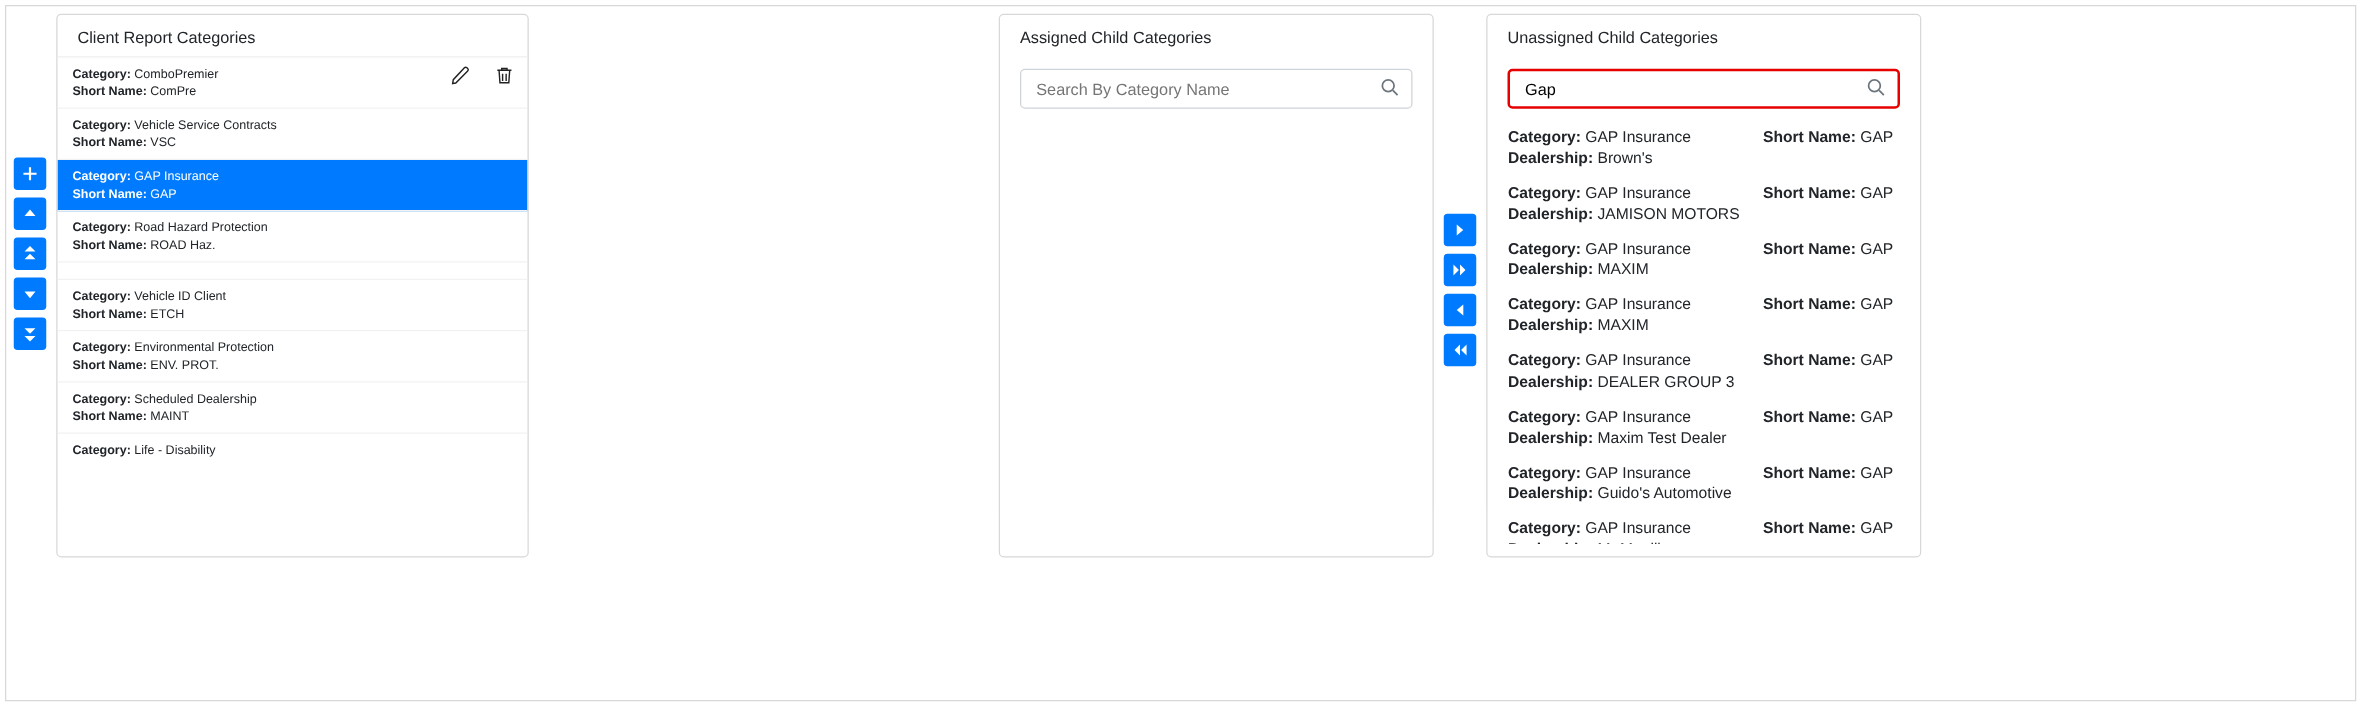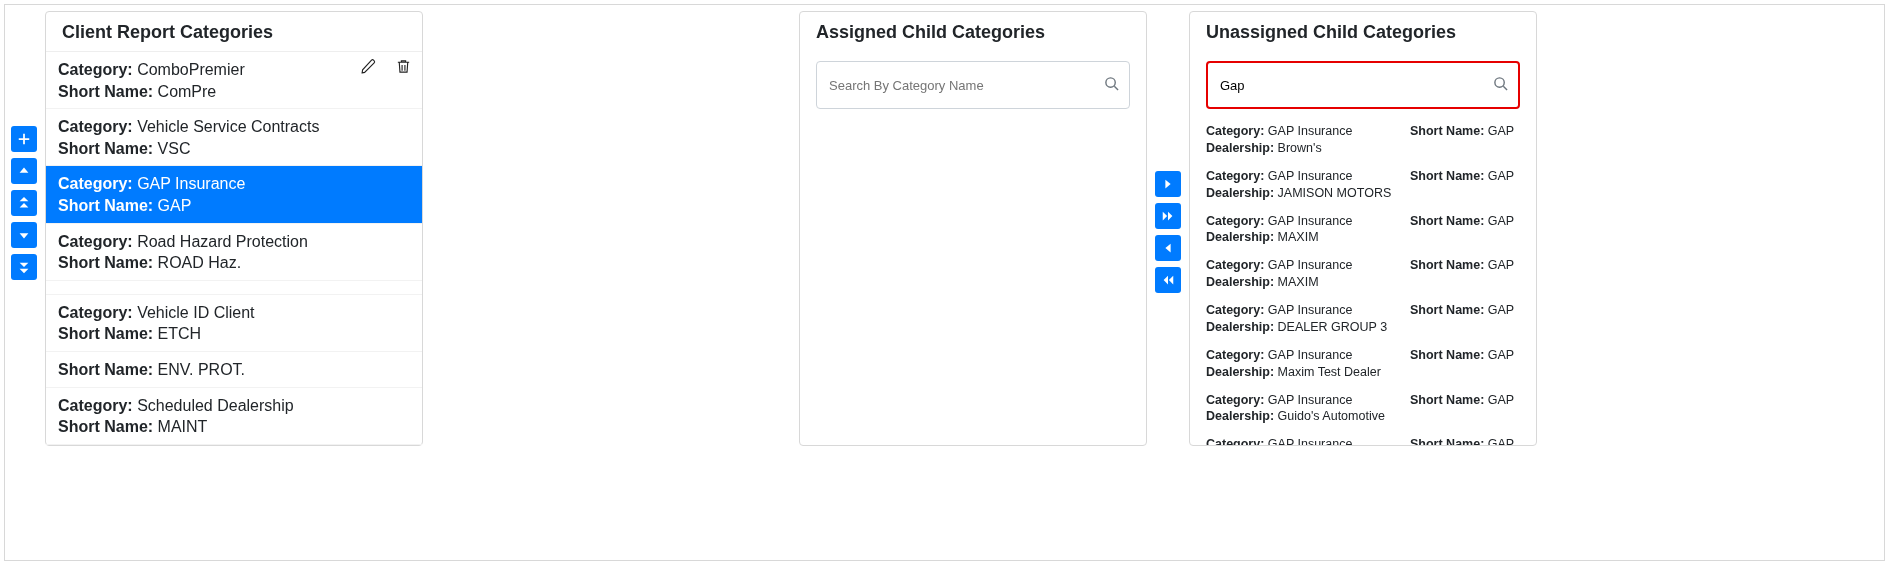--- a/index.html
+++ b/index.html
@@ -42,40 +42,40 @@
     line-height: 1;
   }
   .panel {
     border: 1px solid #d8d8d8;
     border-radius: 4px;
     background: #fff;
     display: flex;
     flex-direction: column;
   }
   .panel-header {
-    font-weight: 700;
-    font-size: 18px;
+    font-weight: 400;
+    font-size: 13px;
     padding: 10px 16px 8px 16px;
     border-bottom: 1px solid #eee;
   }
   .panel-header.nb { border-bottom: none; }
   .panel-body {
     padding: 0;
     flex: 1;
     overflow: auto;
   }
   
   .left-panel {
     width: 378px;
     height: 435px;
   }
   .cat-row {
     padding: 7px 12px 6px 12px;
     border-bottom: 1px solid #f2f2f2;
-    font-size: 16px;
+    font-size: 10px;
     position: relative;
     line-height: 1.35;
   }
   .cat-row:last-child { border-bottom: none; }
   .cat-row.selected {
     background: #007bff;
     color: #fff;
   }
   .lbl { font-weight: 700; }
   .row-actions {
@@ -97,21 +97,21 @@
   }
   .search-wrap {
     padding: 10px 16px 8px 16px;
   }
   .search-box {
     display: flex;
     align-items: center;
     border: 1px solid #ced4da;
     border-radius: 4px;
     padding: 5px 10px;
-    height: 48px;
+    height: 32px;
   }
   .search-box.highlighted {
     border: 2px solid #e60000;
   }
   .search-box input {
     flex: 1;
     border: none;
     outline: none;
     font-size: 13px;
     background: transparent;
@@ -212,20 +212,21 @@
             <div><span class="lbl">Category:</span> <span> Road Hazard Protection</span></div>
             <div><span class="lbl">Short Name:</span> <span> ROAD Haz.</span></div>
           </div>
           <div class="cat-row">
           </div>
           <div class="cat-row">
             <div><span class="lbl">Category:</span> <span> Vehicle ID Client</span></div>
             <div><span class="lbl">Short Name:</span> <span> ETCH</span></div>
           </div>
           <div class="cat-row">
+            <div><span class="lbl">Category:</span> <span> Environmental Protection</span></div>
             <div><span class="lbl">Short Name:</span> <span> ENV. PROT.</span></div>
           </div>
           <div class="cat-row">
             <div><span class="lbl">Category:</span> <span> Scheduled Dealership</span></div>
             <div><span class="lbl">Short Name:</span> <span> MAINT</span></div>
           </div>
           <div class="cat-row">
             <div><span class="lbl">Category:</span> <span> Life - Disability</span></div>
           </div>
         </div>

